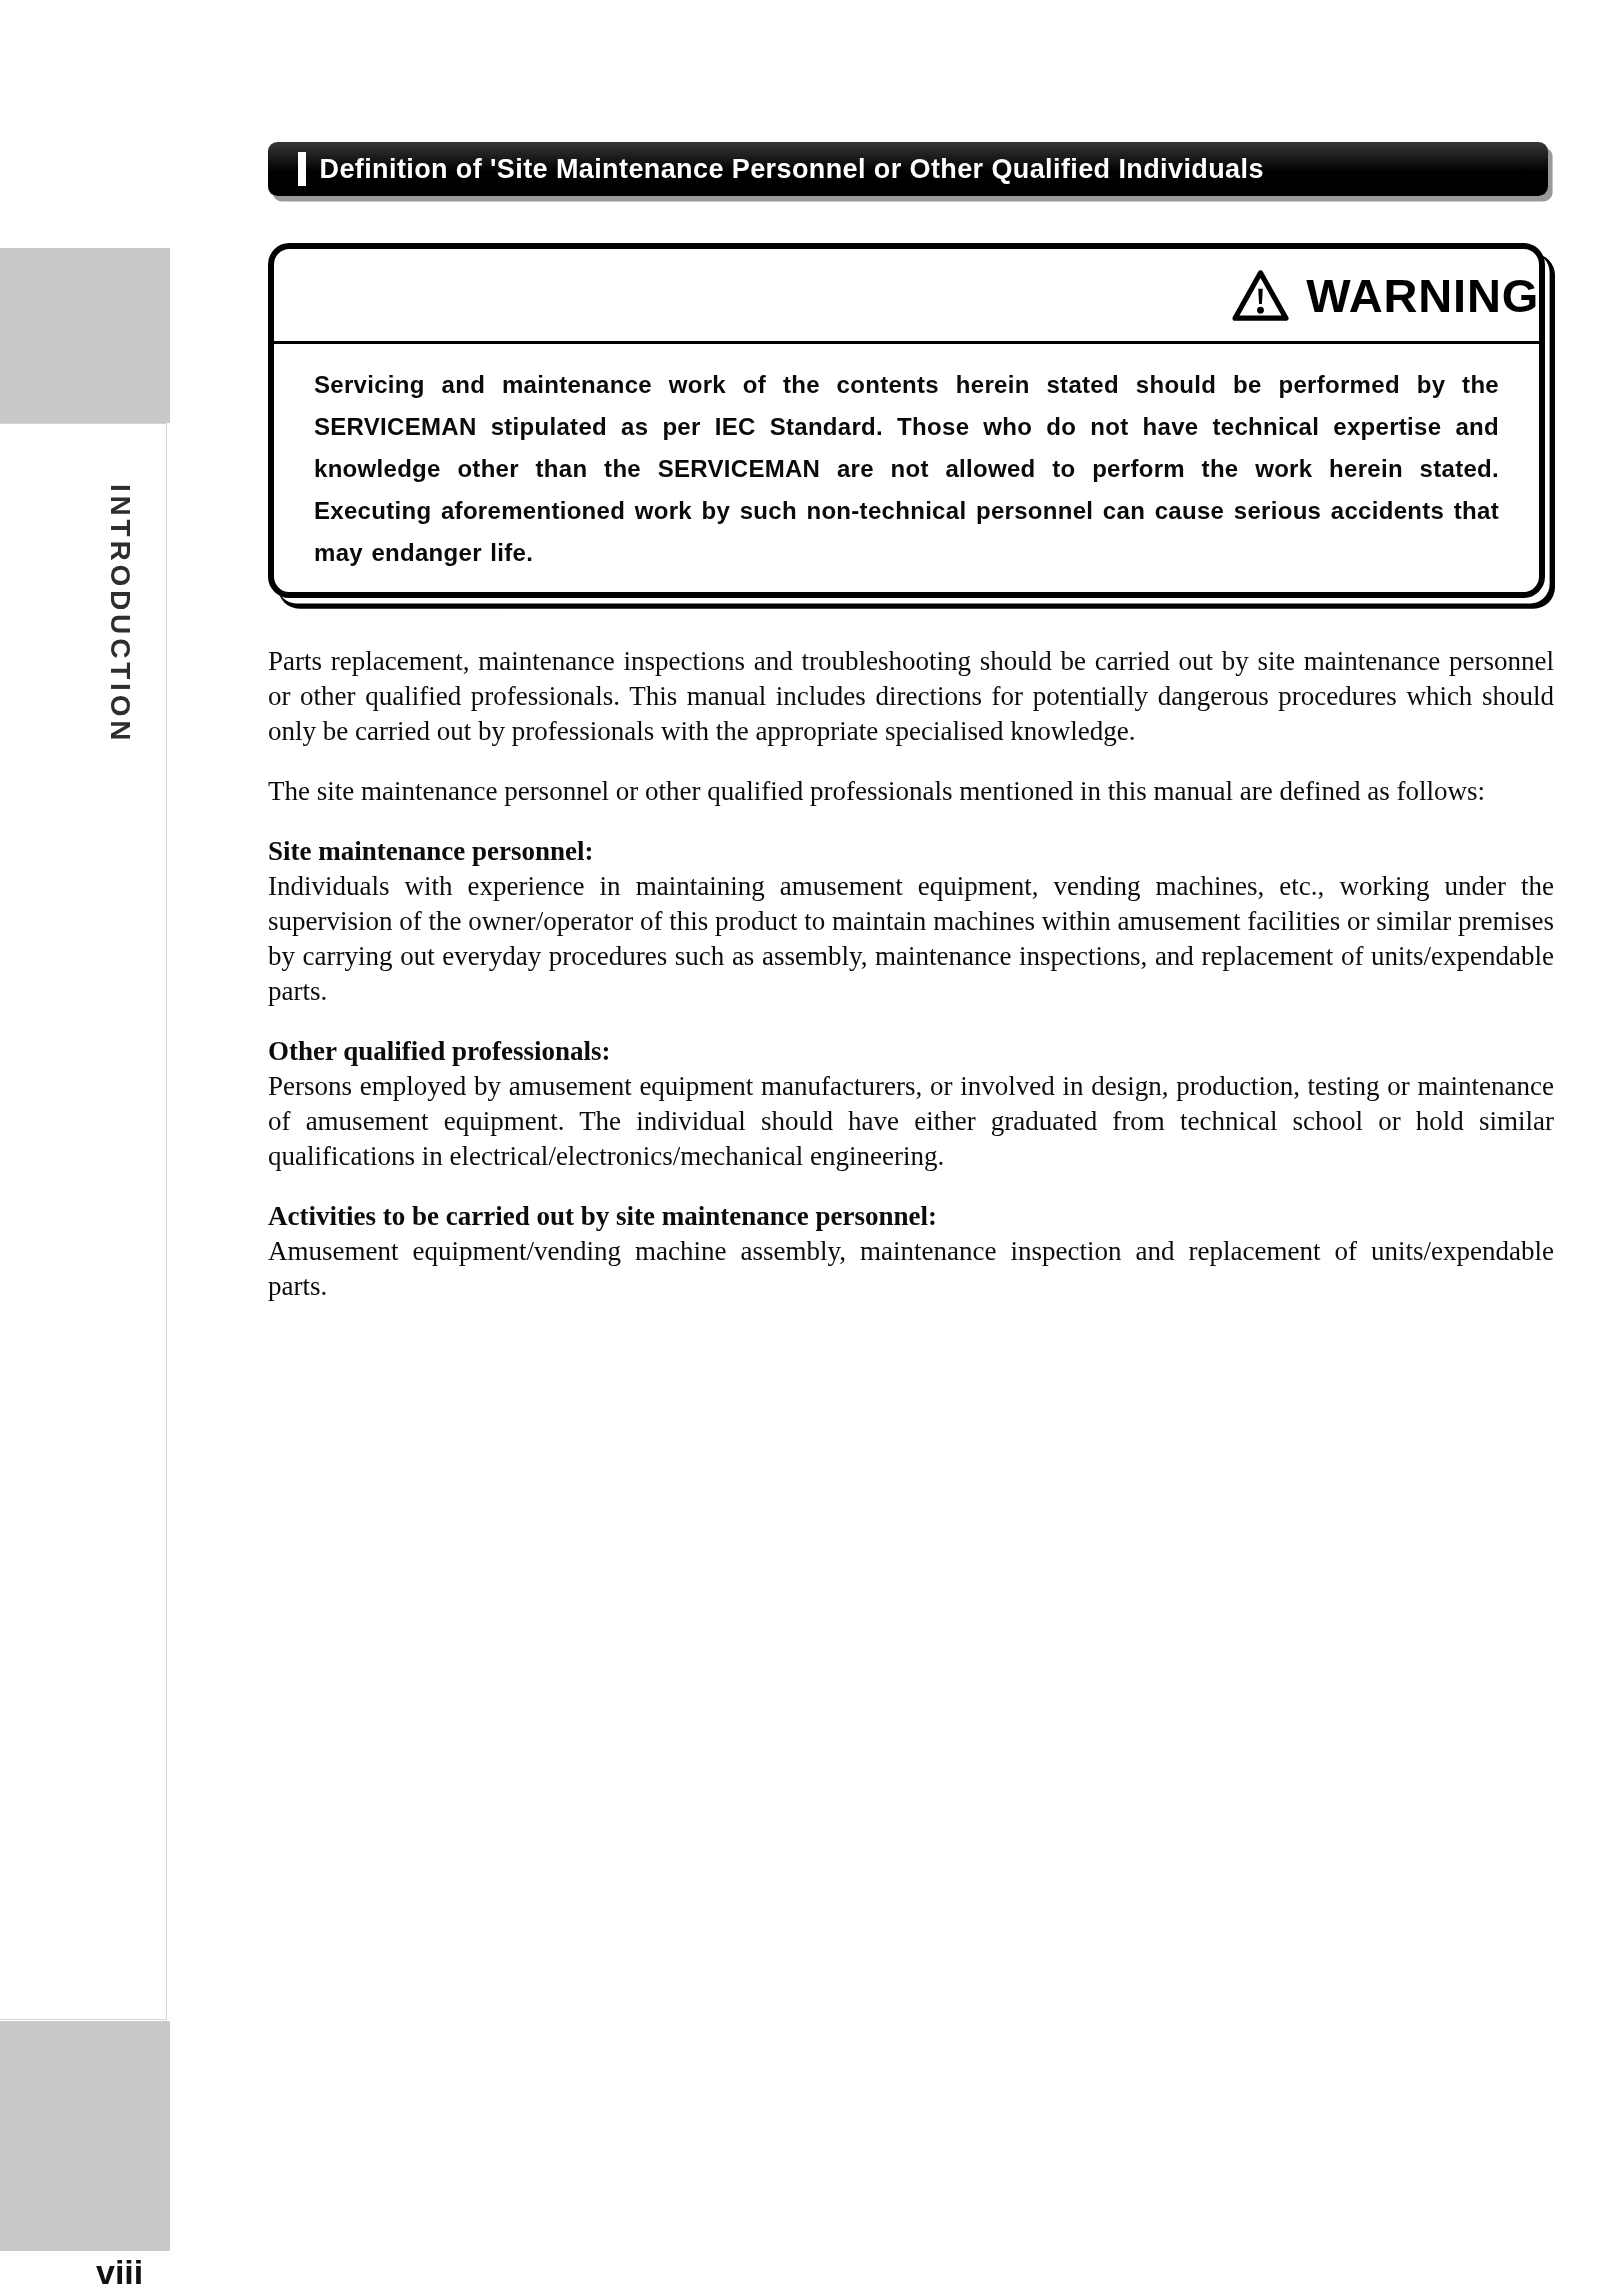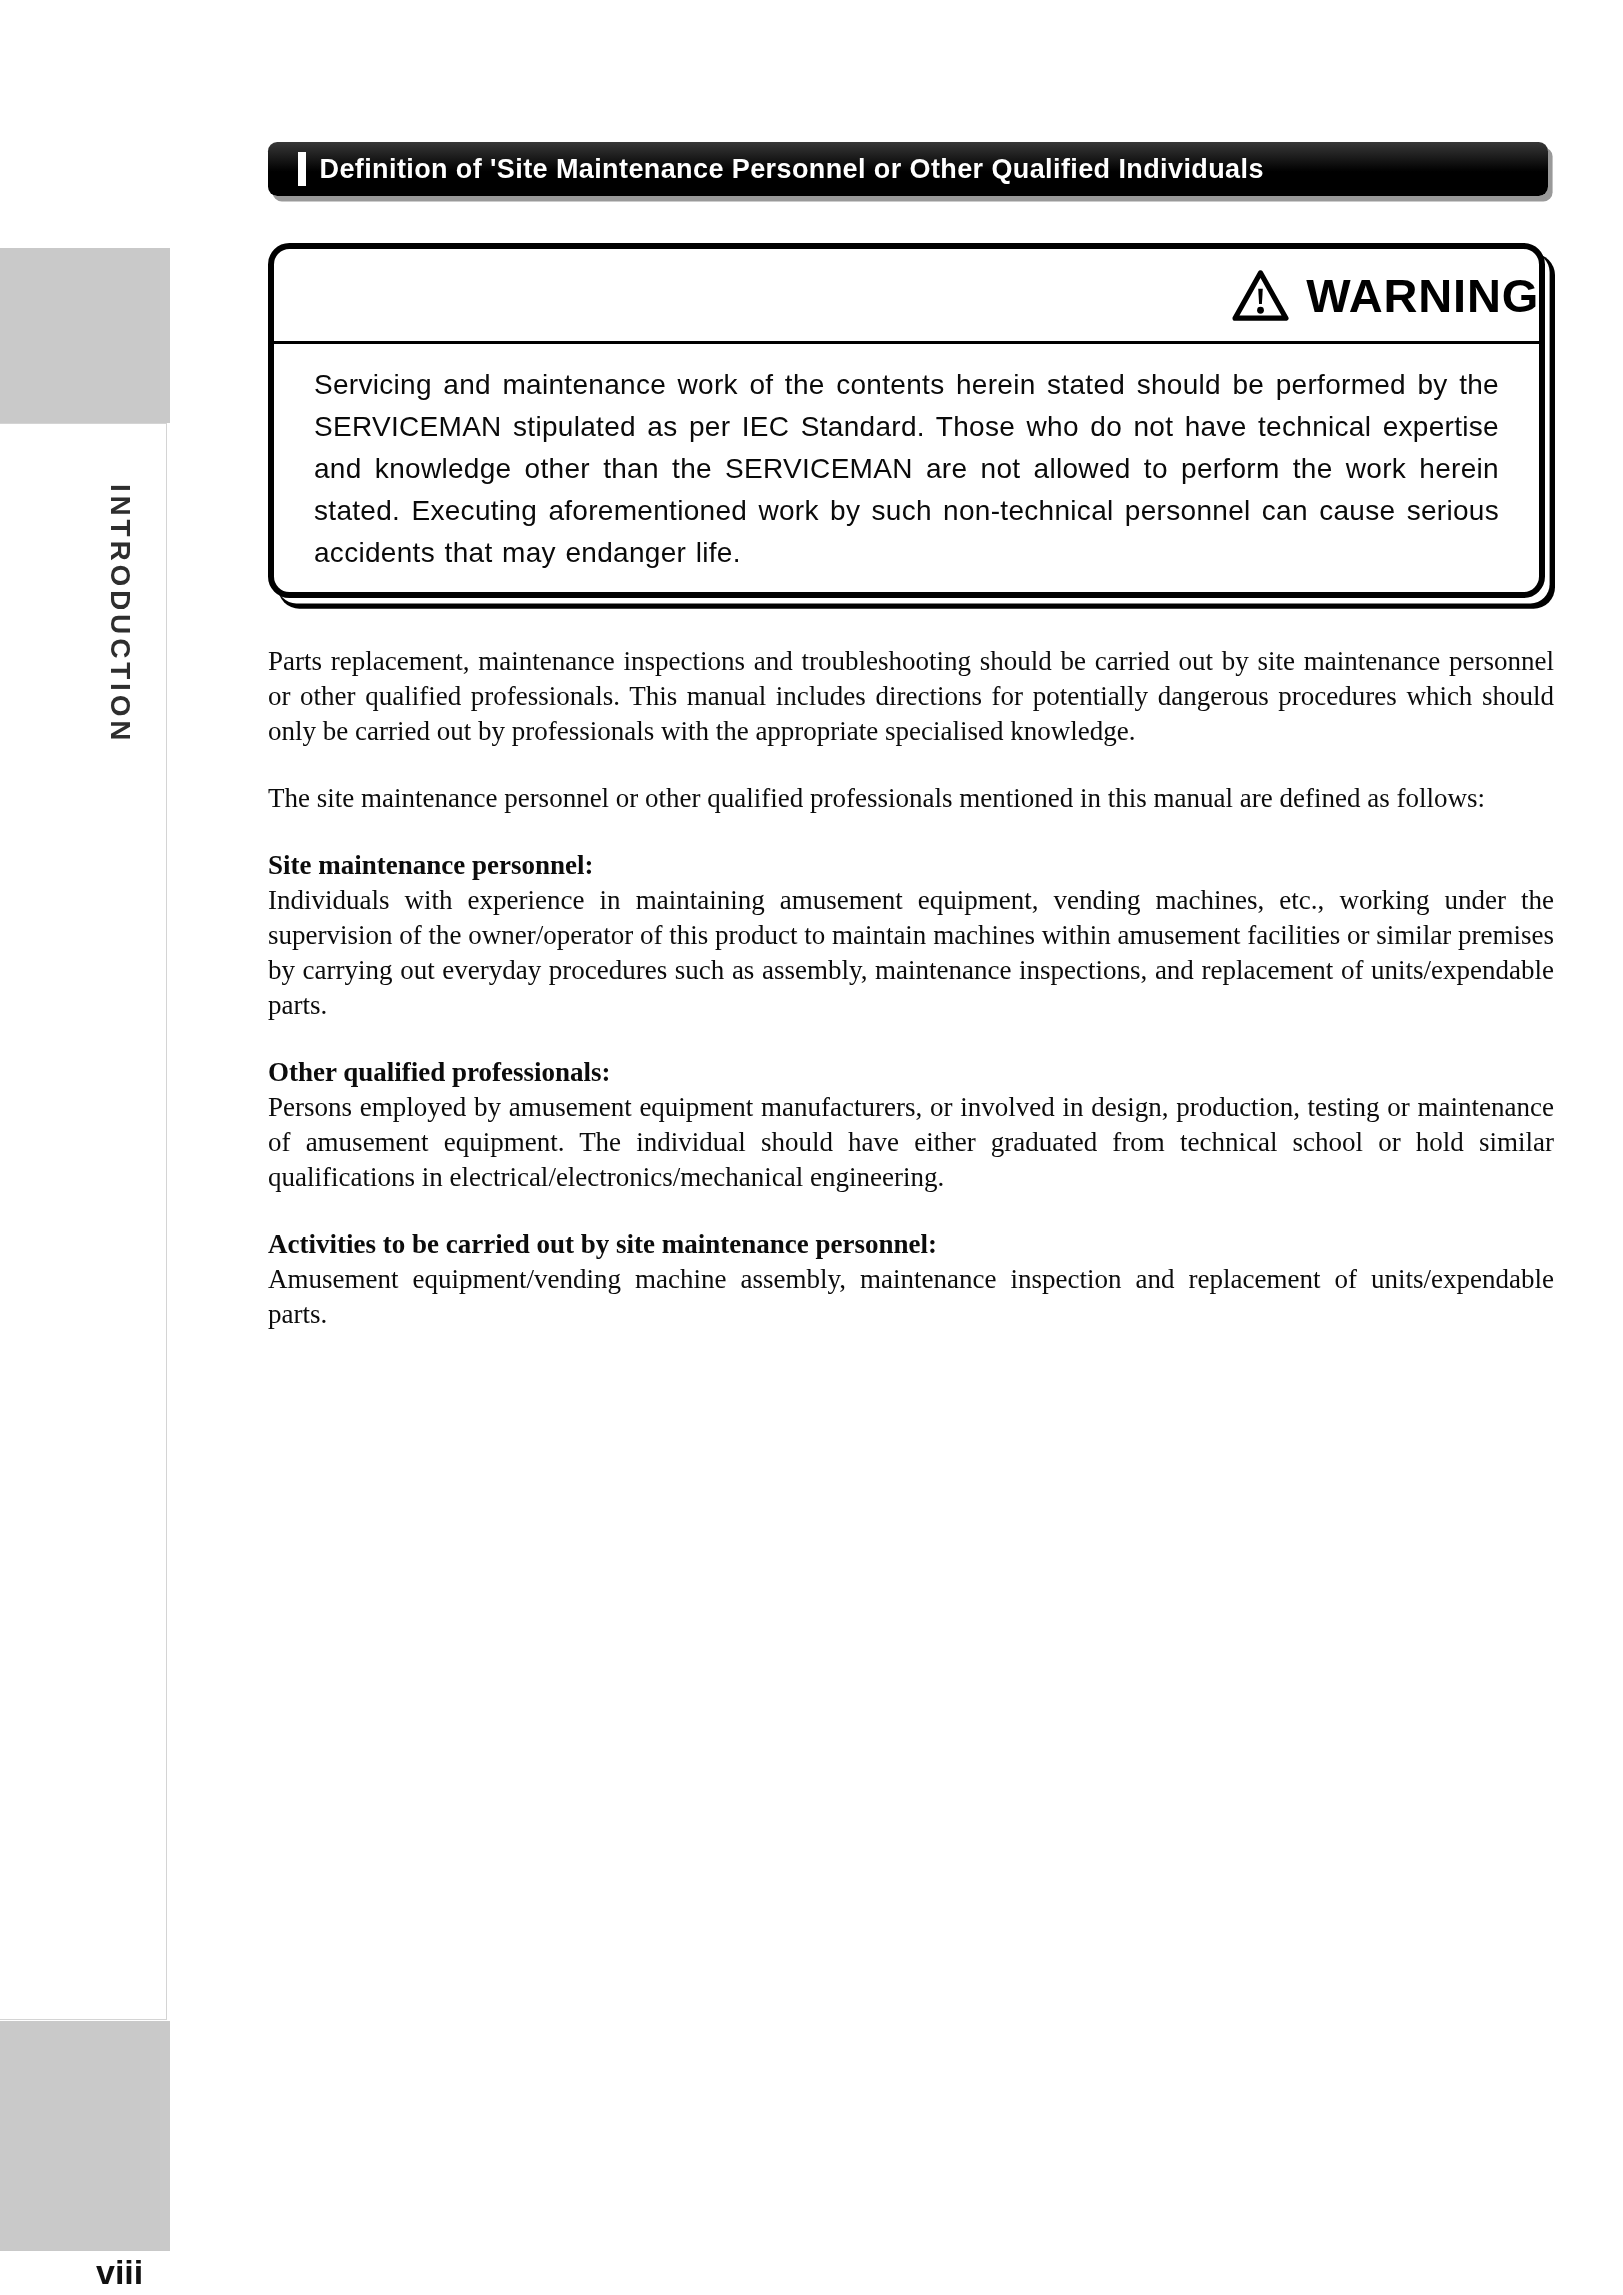--- a/index.html
+++ b/index.html
@@ -94,40 +94,40 @@
   .warning-title {
     font-family: "Liberation Sans", sans-serif;
     font-weight: bold;
     font-size: 47px;
     letter-spacing: 0.8px;
     color: #000000;
   }
   .warning-body {
     padding: 20px 40px 0 40px;
     font-family: "Liberation Sans", sans-serif;
-    font-weight: normal;
-    font-size: 28px;
+    font-weight: bold;
+    font-size: 24px;
     line-height: 42px;
     letter-spacing: 0.3px;
     word-spacing: 1.5px;
     text-align: justify;
     color: #0a0a0a;
   }
 
   
   .content {
     position: absolute; left: 268px; top: 644px;
     width: 1286px;
     font-size: 27px;
     line-height: 35px;
     text-align: justify;
     color: #0c0c0c;
   }
   .content p { margin: 0; }
-  .content .block + .block { margin-top: 32px; }
+  .content .block + .block { margin-top: 25px; }
   .def-heading { font-weight: bold; }
 </style>
 </head>
 <body>
 
 <div>
 
   <div class="sidebar-tab-top"></div>
   <div class="sidebar-strip"></div>
   <div class="sidebar-label">INTRODUCTION</div>

